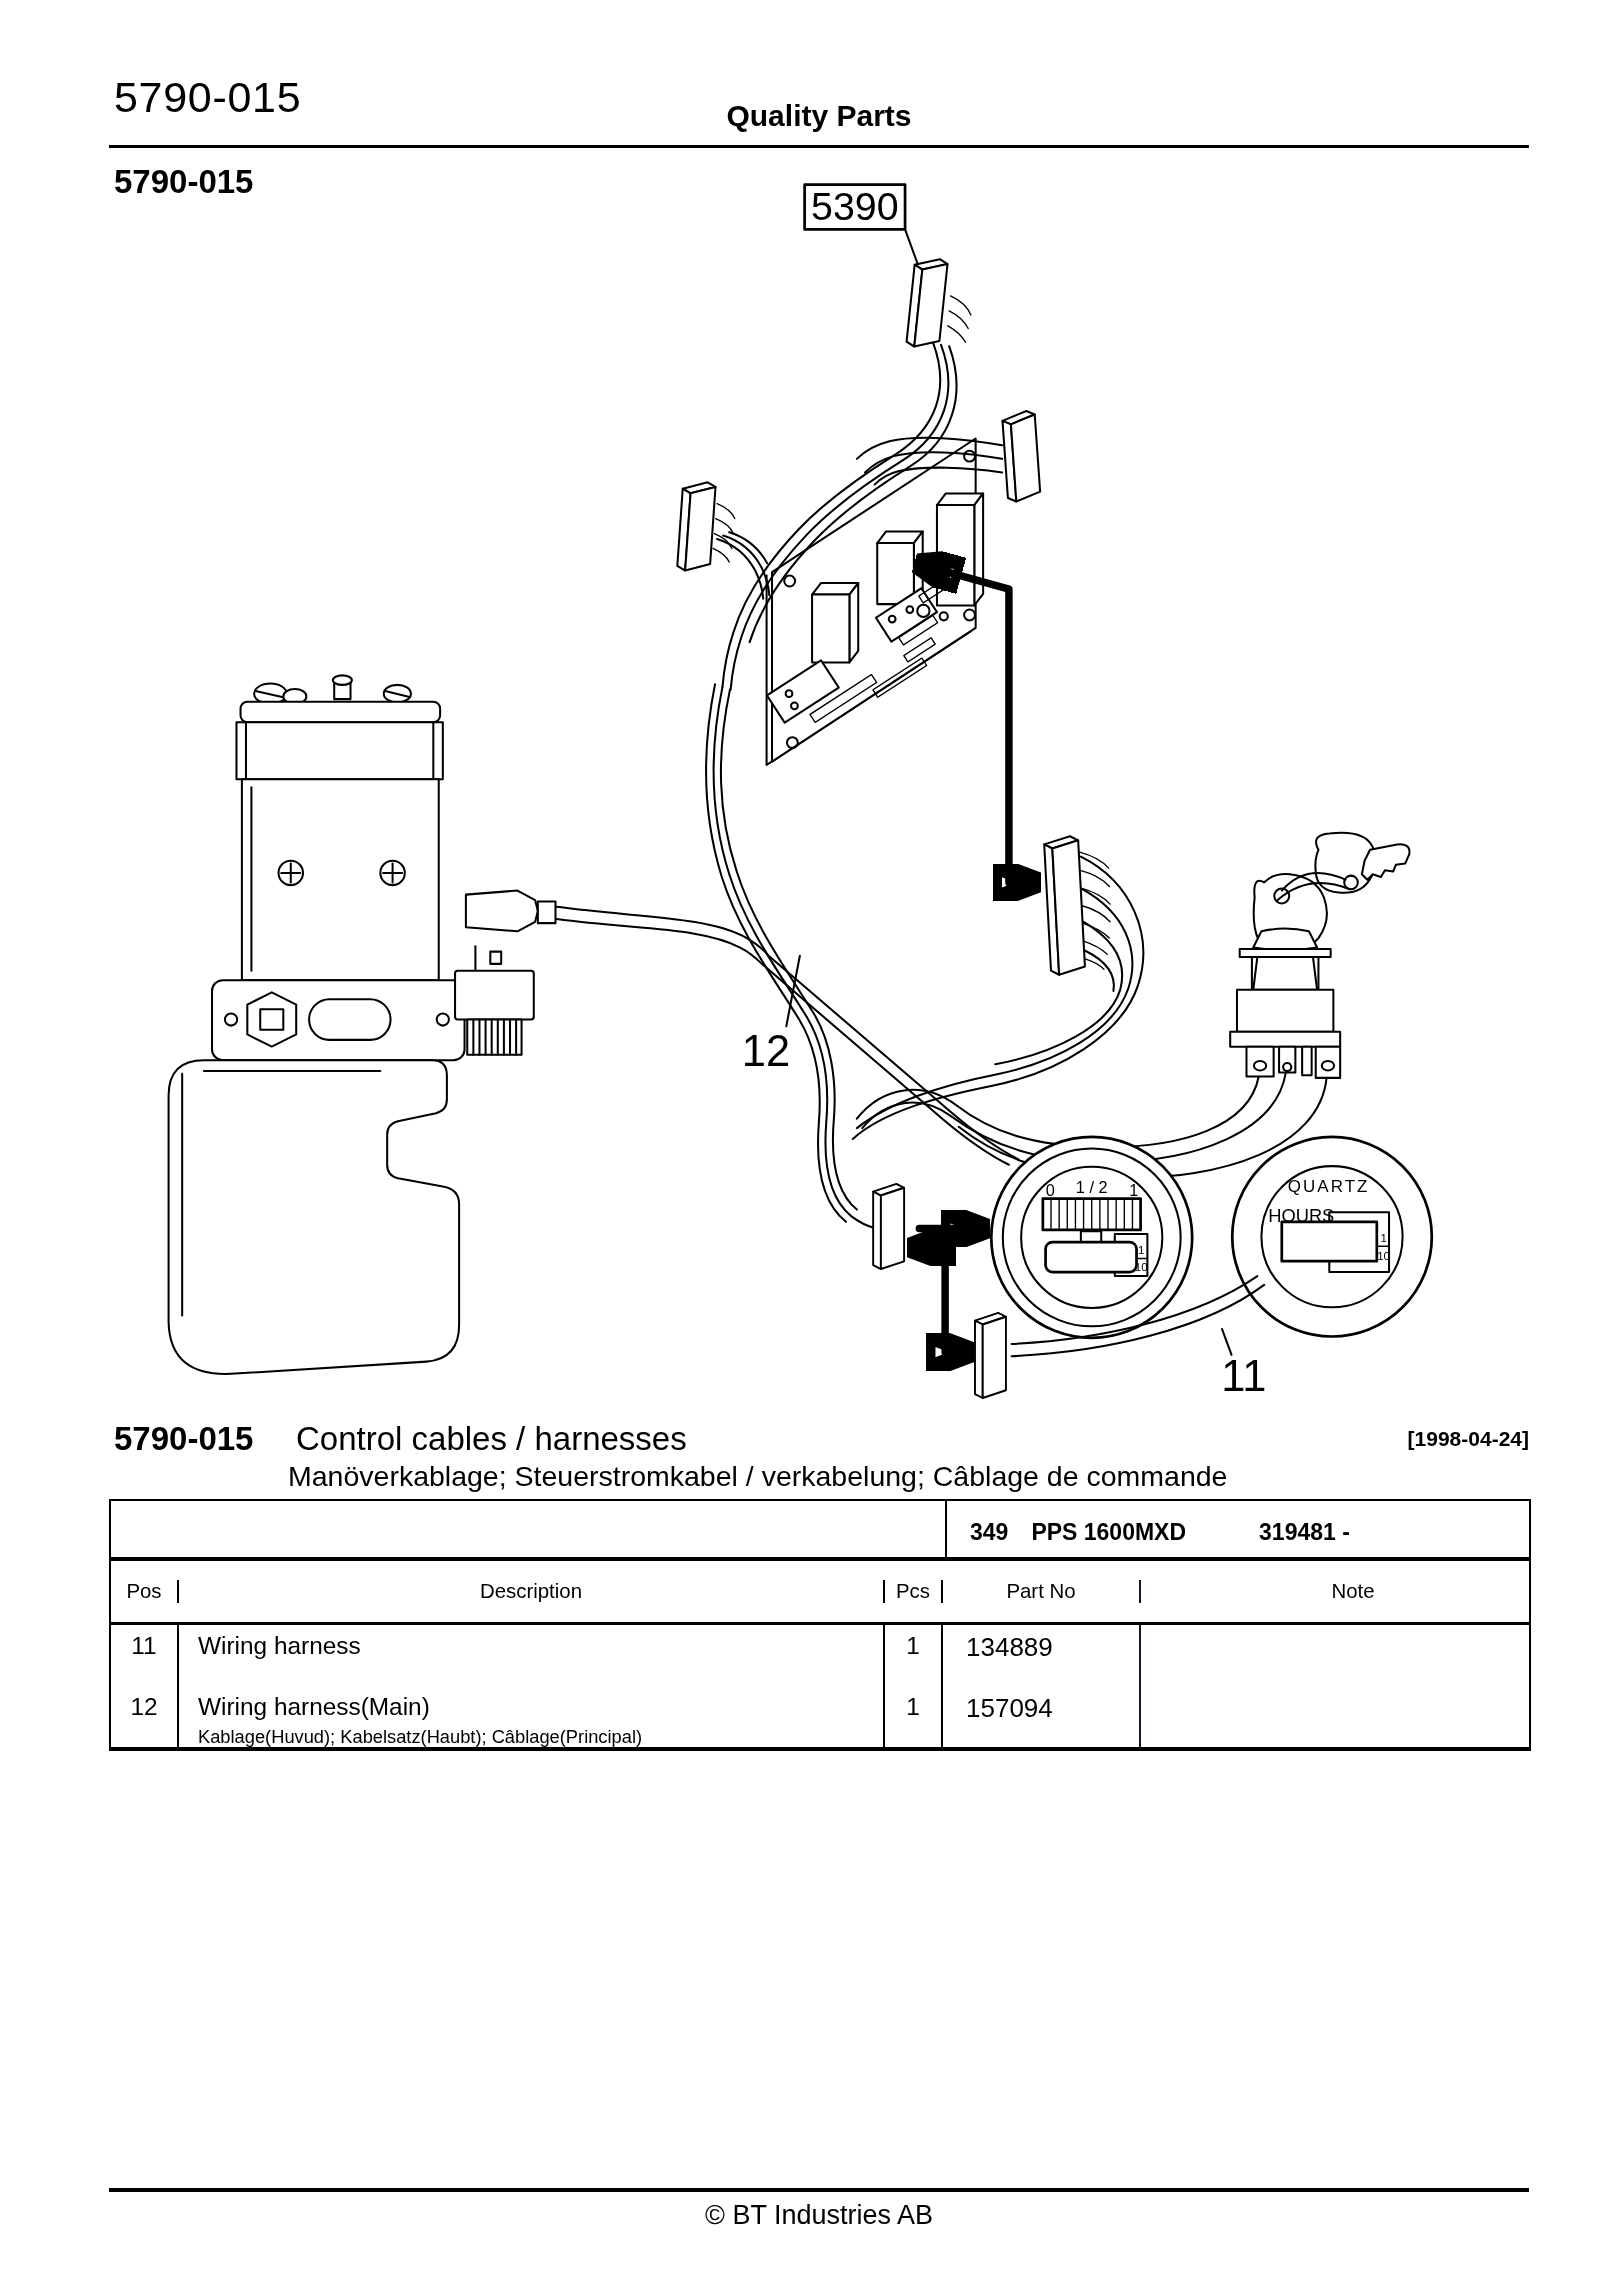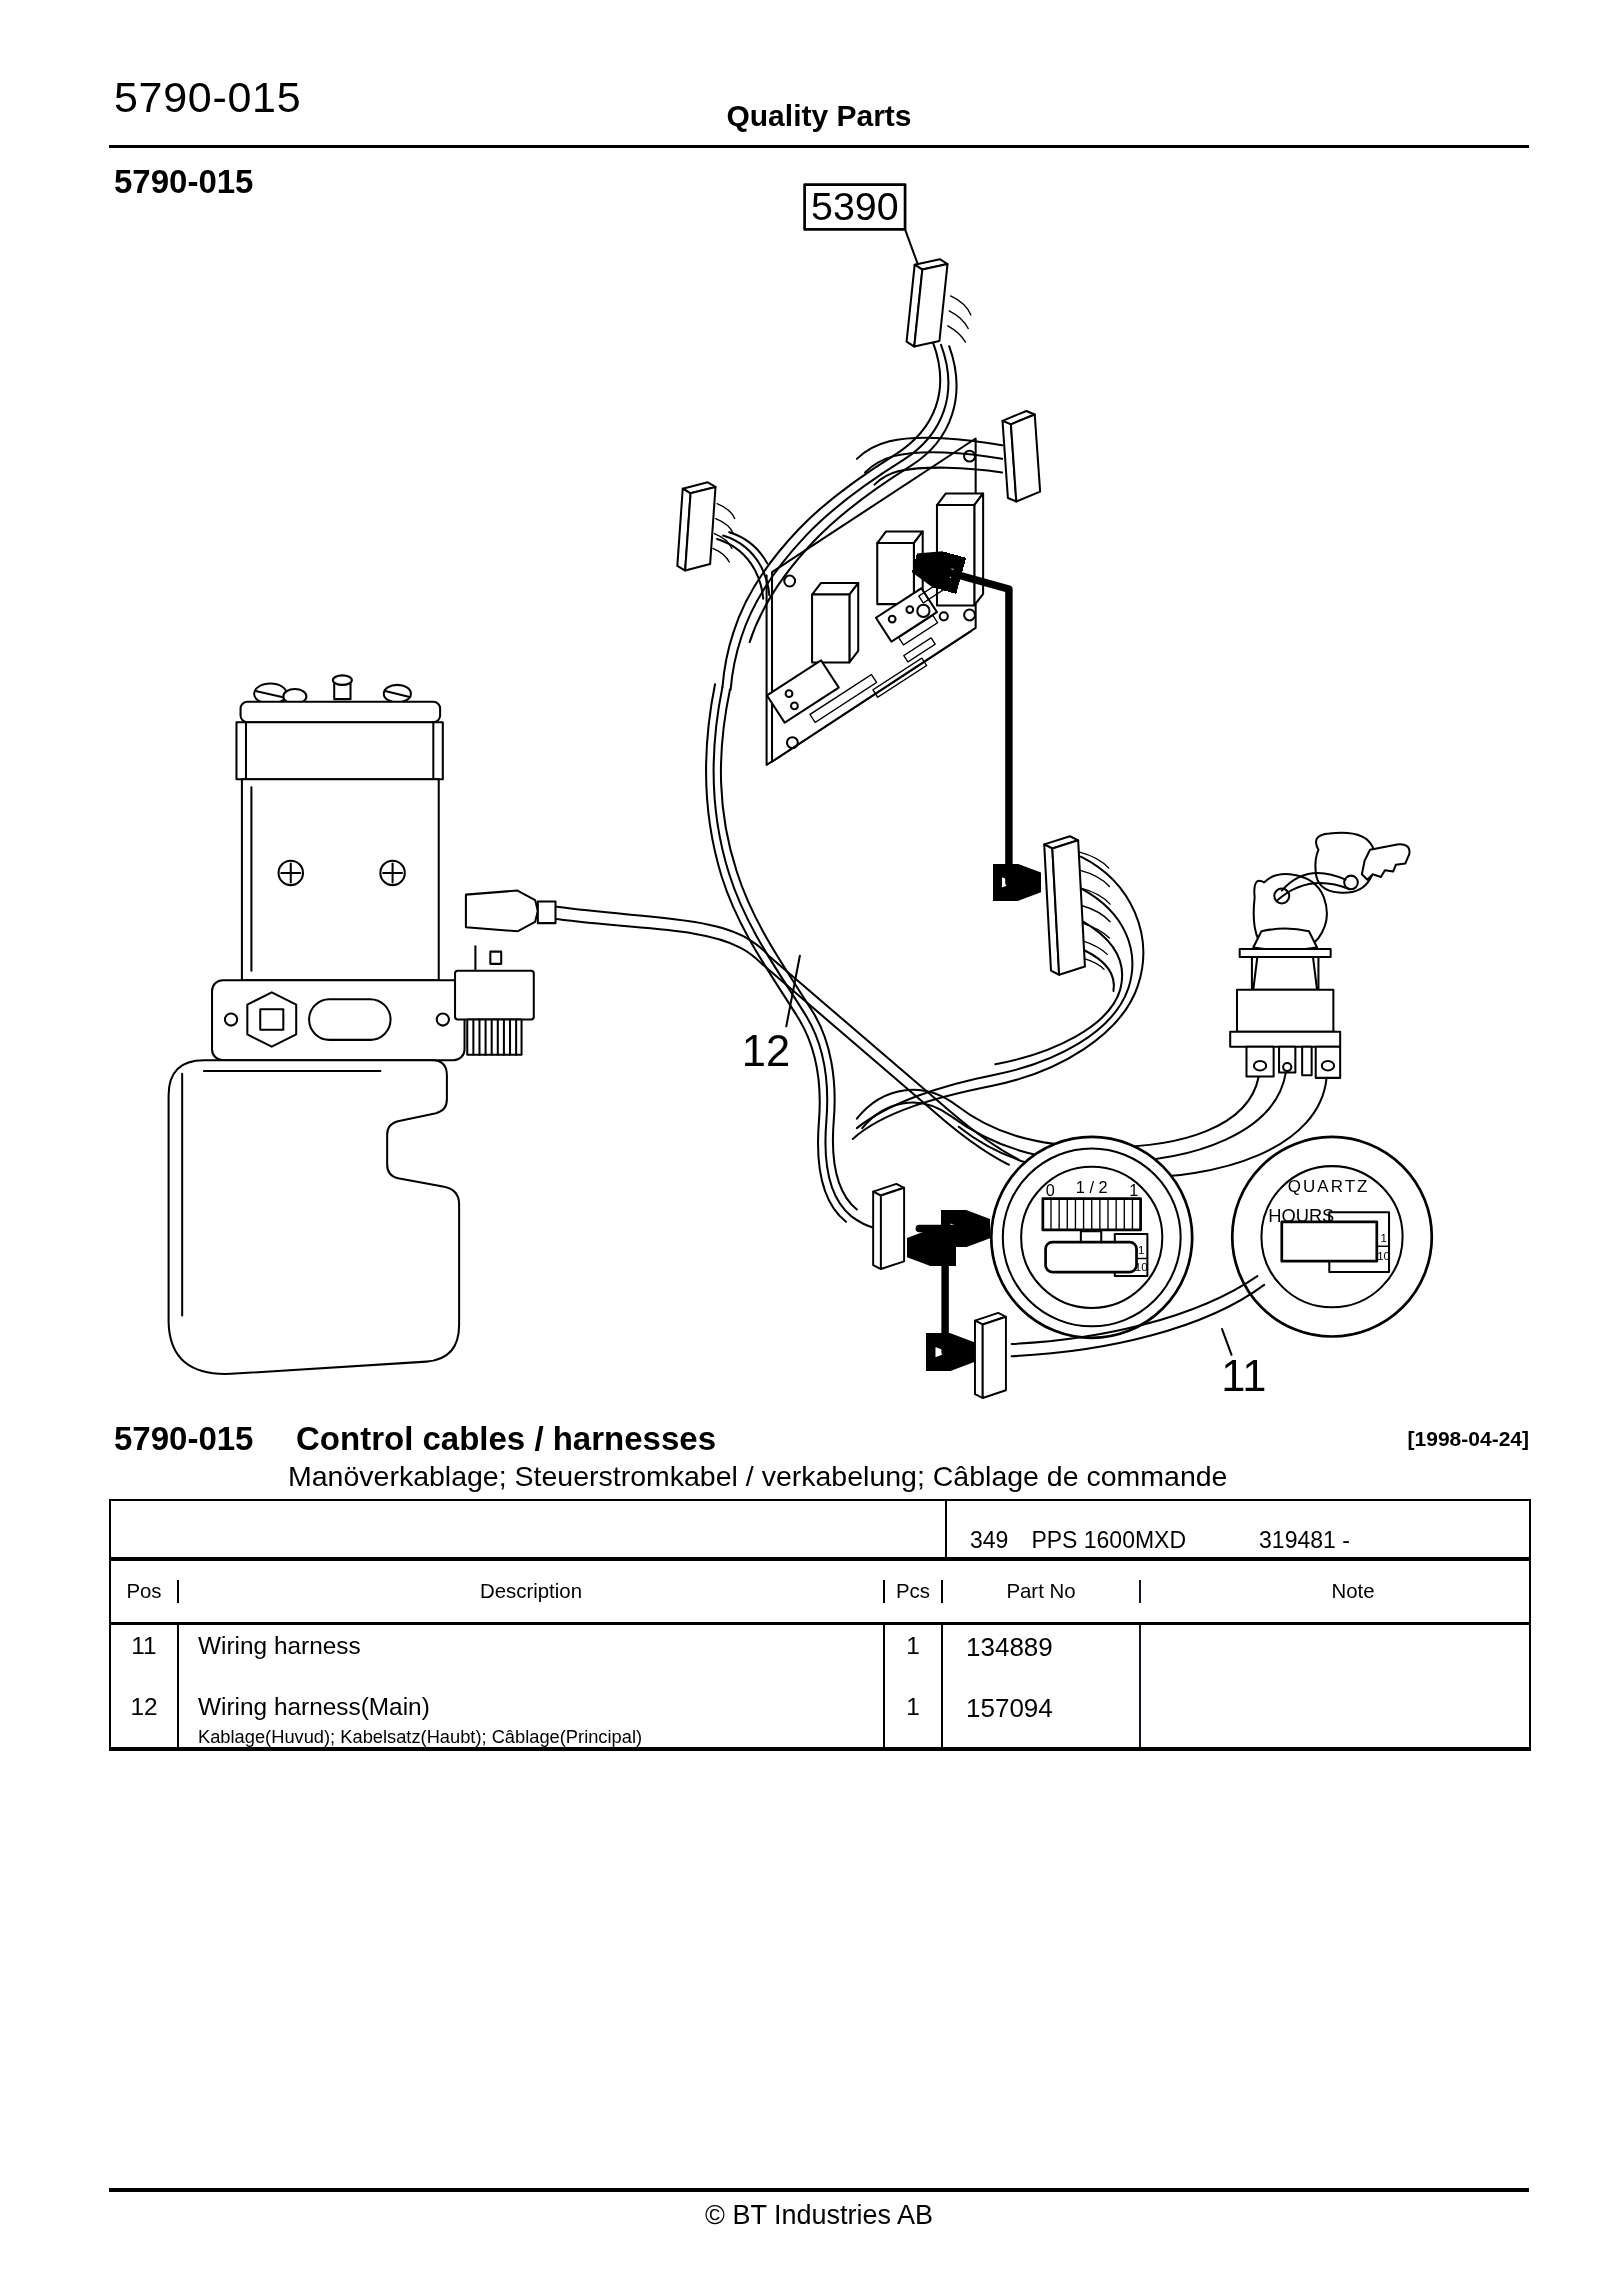--- a/index.html
+++ b/index.html
@@ -10,29 +10,29 @@
   }
   .abs{position:absolute;}
   .rule{background:#000;}
   
   #hdr-code{left:114px;top:73px;font-size:43px;font-weight:400;letter-spacing:0.7px;}
   #hdr-center{left:109px;top:99px;width:1420px;text-align:center;font-size:30px;font-weight:700;}
   #hdr-rule{left:109px;top:145px;width:1420px;height:3.4px;}
   #hdr-code2{left:114px;top:163px;font-size:33px;font-weight:700;}
   
   #sec-code{left:114px;top:1420px;font-size:33px;font-weight:700;}
-  #sec-title{left:296px;top:1420px;font-size:33px;font-weight:700;}
+  #sec-title{left:296px;top:1420px;font-size:33px;font-weight:400;}
   #sec-date{left:109px;top:1427px;width:1420px;text-align:right;font-size:21px;font-weight:700;}
   #sec-sub{left:288px;top:1460px;font-size:28.5px;font-weight:400;}
   
   #parts-table{left:109px;top:1499px;width:1422px;border:2.7px solid #000;border-bottom:4.8px solid #000;box-sizing:border-box;}
   #parts-table *{box-sizing:border-box;}
   .t-model{display:flex;height:60px;border-bottom:4.1px solid #000;}
   .t-model .ml{width:836px;border-right:2px solid #000;}
-  .t-model .mr{flex:1;font-size:23px;padding:26px 0 0 23px;white-space:nowrap;}
+  .t-model .mr{flex:1;font-size:23px;padding:18px 0 0 23px;white-space:nowrap;font-weight:bold;}
   .t-model .mr .sp1{margin-left:23px;}
   .t-model .mr .sp2{margin-left:73px;}
   .t-head{display:flex;height:64px;border-bottom:3.4px solid #000;align-items:center;font-size:20.4px;}
   .t-row{display:flex;height:61px;}
   .c-pos{width:68px;border-right:2px solid #000;text-align:center;}
   .c-desc{width:706px;border-right:2px solid #000;}
   .c-pcs{width:58px;border-right:2px solid #000;text-align:center;}
   .c-part{width:198px;border-right:2px solid #0f172a;}
   .c-note{flex:1;margin-left:36px;}
   .t-head .c-desc,.t-head .c-part,.t-head .c-note{text-align:center;}

